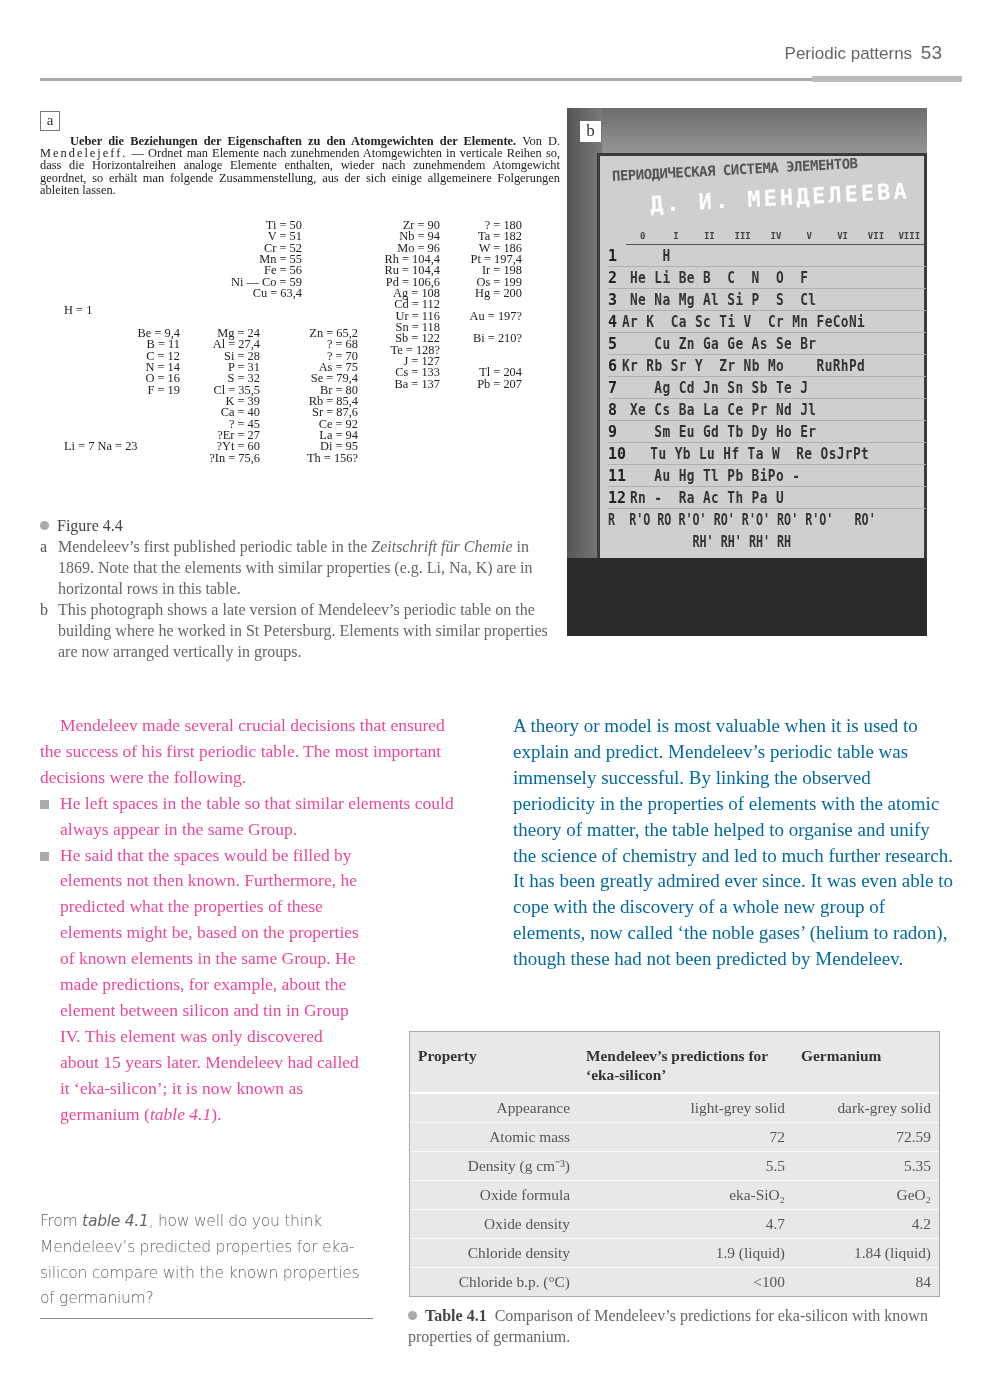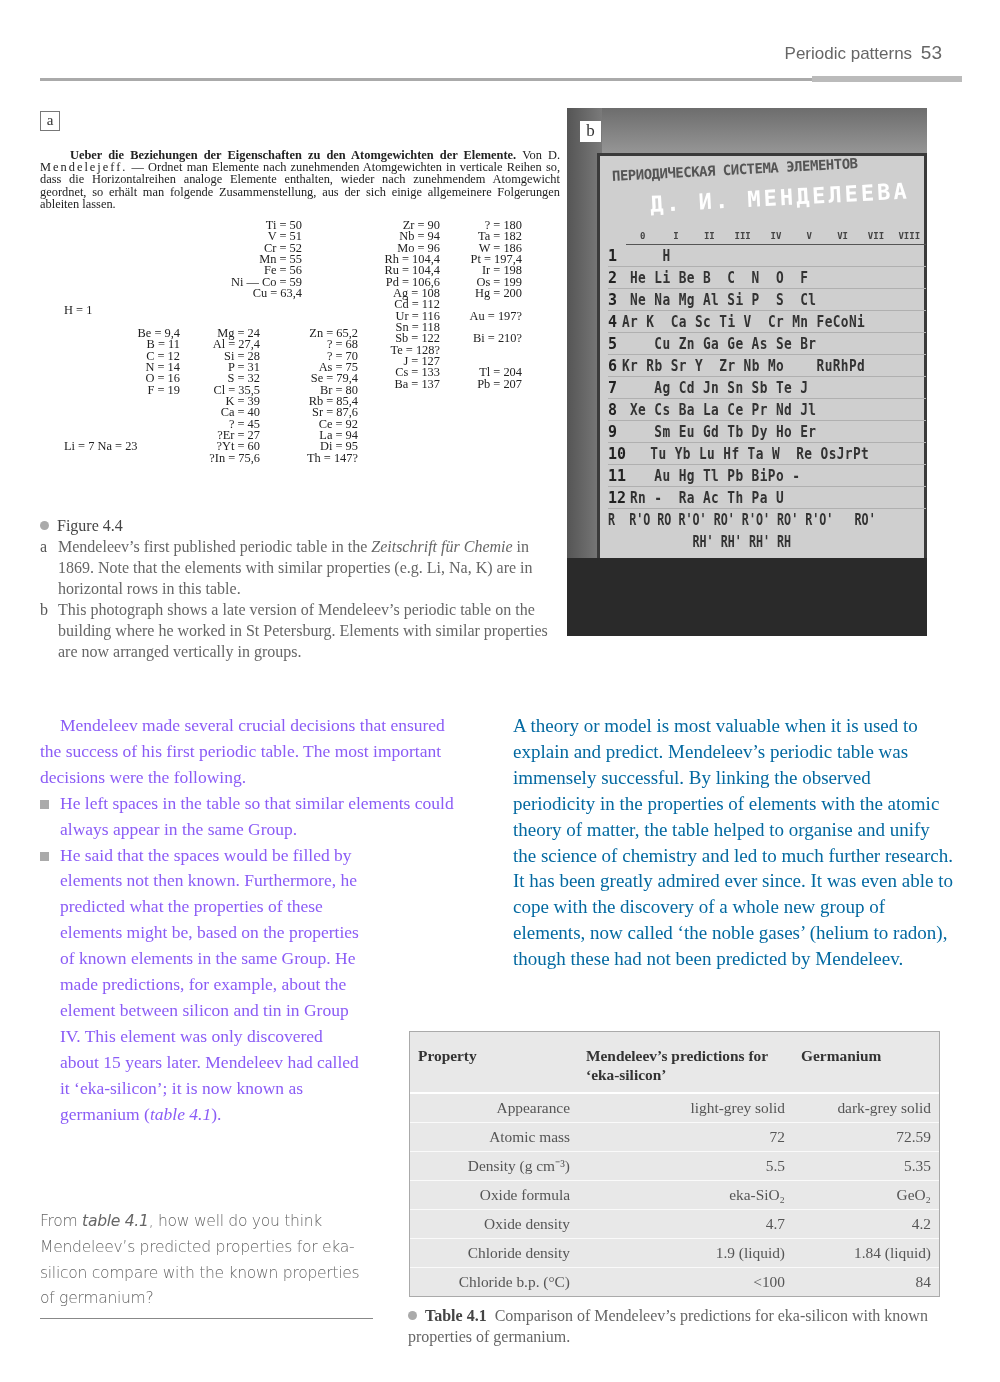--- a/index.html
+++ b/index.html
@@ -7,21 +7,21 @@
   body { position: relative; font-family: "DejaVu Serif", serif; color: #444; }
 
   .running-head { position: absolute; top: 42px; right: 58px; font-family: "Liberation Sans", sans-serif; font-size: 17px; color: #666; }
   .running-head .pg { font-size: 19px; margin-left: 4px; }
   .head-rule { position: absolute; top: 78px; left: 40px; width: 772px; height: 3px; background: #aaa; }
   .head-rule-accent { position: absolute; top: 76px; left: 812px; width: 150px; height: 6px; background: #bbb; }
 
   
   .fig-a { position: absolute; left: 40px; top: 110px; width: 520px; }
   .panel-label { display: inline-block; width: 20px; height: 20px; border: 1px solid #777; font-family: "Liberation Serif", serif; font-size: 15px; line-height: 17px; text-align: center; color: #333; background: #fff; }
-  .old-text { font-family: "Liberation Serif", serif; font-size: 12.4px; line-height: 12.2px; color: #222; text-align: justify; margin-top: 18px; }
+  .old-text { font-family: "Liberation Serif", serif; font-size: 12.4px; line-height: 12.2px; color: #222; text-align: justify; margin-top: 4px; }
   .old-text b { font-weight: bold; }
   .old-text .indent { display: inline-block; width: 30px; }
   .spaced { letter-spacing: 2px; }
 
   .mtab { position: absolute; left: 0; top: 110px; width: 520px; height: 275px; font-family: "Liberation Serif", serif; font-size: 12.4px; color: #222; }
   .mcol { position: absolute; top: 0; }
   .mcol div { height: 11.35px; line-height: 11.35px; white-space: nowrap; text-align: right; }
 
   
   .photo { position: absolute; left: 567px; top: 108px; width: 360px; height: 528px; background: #8a8a8a; overflow: hidden; }
@@ -42,21 +42,21 @@
 
   
   .caption { position: absolute; left: 40px; top: 515px; width: 520px; font-family: "Liberation Serif", serif; font-size: 16px; line-height: 21px; color: #666; }
   .caption .cap-title { color: #444; }
   .caption .bullet { display: inline-block; width: 9px; height: 9px; border-radius: 50%; background: #aaa; margin-right: 8px; vertical-align: 1px; }
   .caption .item { display: flex; }
   .caption .item .lbl { width: 18px; flex: none; color: #555; }
   .caption i { font-style: italic; margin-top: 32px; }
 
   
-  .col-left { position: absolute; left: 40px; top: 713px; width: 430px; font-family: "Liberation Serif", serif; font-size: 17.5px; line-height: 25.9px; color: #8b5cf6; }
+  .col-left { position: absolute; left: 40px; top: 713px; width: 430px; font-family: "Liberation Serif", serif; font-size: 17.5px; line-height: 25.9px; color: #ec4899; }
   .col-left .para { text-indent: 20px; }
   .col-left .bl { display: flex; }
   .col-left .bl .sq { flex: none; width: 20px; padding-top: 9px; }
   .col-left .bl .sq span { display: block; width: 9px; height: 9px; background: #aaa; }
   .col-right { position: absolute; left: 513px; top: 713px; width: 440px; font-family: Liberation Serif, serif; font-size: 19px; line-height: 25.9px; color: #0369a1; }
 
   
   .saq { position: absolute; left: 40px; top: 1205px; width: 333px; font-family: "DejaVu Sans", sans-serif; color: #666; }
   .saq-head { display: flex; align-items: flex-end; }
   .saq-title { font-family: "Liberation Sans", sans-serif; font-weight: bold; font-style: italic; font-size: 19px; color: #999; }
@@ -137,21 +137,21 @@
         <div>? = 68</div>
         <div>? = 70</div>
         <div>As = 75</div>
         <div>Se = 79,4</div>
         <div>Br = 80</div>
         <div>Rb = 85,4</div>
         <div>Sr = 87,6</div>
         <div>Ce = 92</div>
         <div>La = 94</div>
         <div>Di = 95</div>
-        <div>Th = 147?</div>
+        <div>Th = 156?</div>
       </div>
     <div class="mcol" id="c5" style="left:320px; top:0; width:80px;">
         <div>Zr = 90</div>
         <div>Nb = 94</div>
         <div>Mo = 96</div>
         <div>Rh = 104,4</div>
         <div>Ru = 104,4</div>
         <div>Pd = 106,6</div>
         <div>Ag = 108</div>
         <div>Cd = 112</div>

